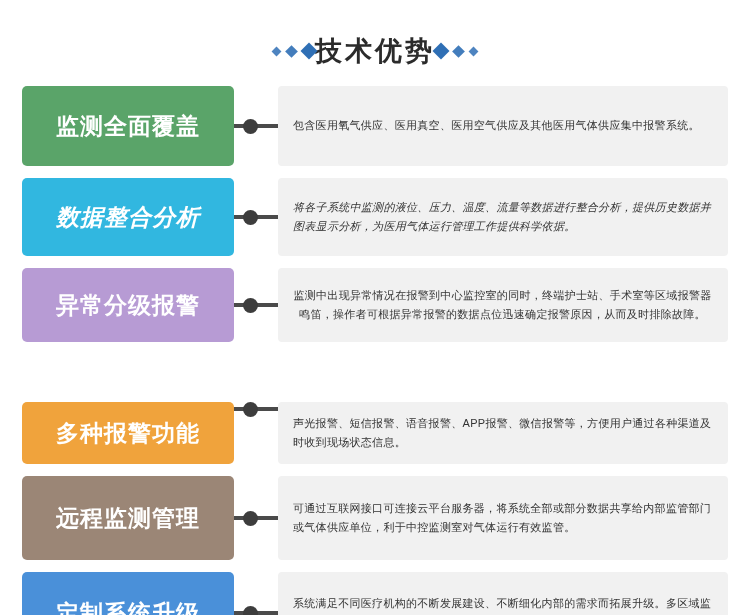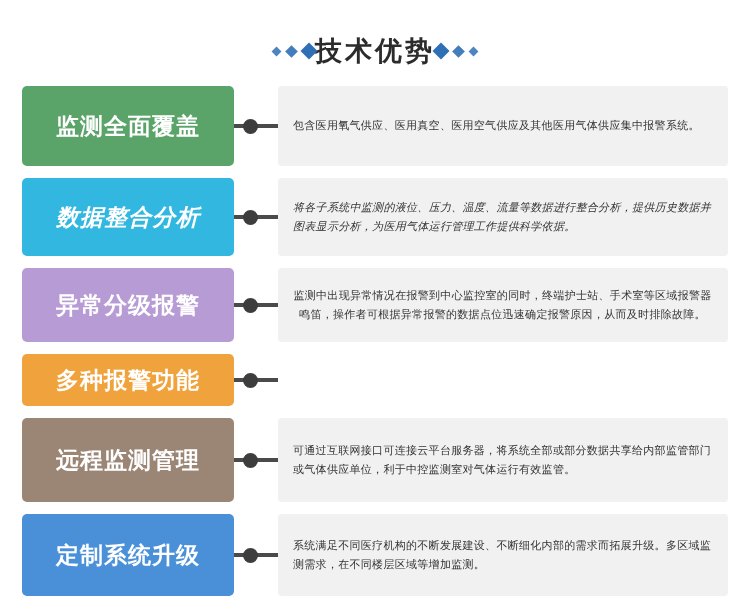--- a/index.html
+++ b/index.html
@@ -110,21 +110,21 @@
     display: flex;
     align-items: center;
     letter-spacing: .3px;
   }
   .desc p { margin: 0; }
 
   
   .r1 .label, .r1 .desc { height: 80px; }
   .r2 .label, .r2 .desc { height: 78px; font-style: italic; }
   .r3 .label, .r3 .desc { height: 74px; text-align: center; }
-  .r4 .label, .r4 .desc { height: 52px; }
+  .r4 .label, .r4 .desc { height: 62px; margin-top: 48px; }
   .r5 .label, .r5 .desc { height: 84px; }
   .r6 .label, .r6 .desc { height: 82px; }
 </style>
 </head>
 <body>
 
 <div class="page">
 
   <div class="title-row">
     <div class="diamonds">
@@ -174,20 +174,23 @@
         <p>监测中出现异常情况在报警到中心监控室的同时，终端护士站、手术室等区域报警器鸣笛，操作者可根据异常报警的数据点位迅速确定报警原因，从而及时排除故障。</p>
       </div>
     </div>
 
     <div class="row r4">
       <div class="label" style="background: rgb(240, 163, 60);">多种报警功能</div>
       <div class="connector">
         <span class="line"></span>
         <span class="dot"></span>
       </div>
+      <div class="desc">
+        <p>声光报警、短信报警、语音报警、APP报警、微信报警等，方便用户通过各种渠道及时收到现场状态信息。</p>
+      </div>
     </div>
 
     <div class="row r5">
       <div class="label" style="background: rgb(155, 134, 118);">远程监测管理</div>
       <div class="connector">
         <span class="line"></span>
         <span class="dot"></span>
       </div>
       <div class="desc">
         <p>可通过互联网接口可连接云平台服务器，将系统全部或部分数据共享给内部监管部门或气体供应单位，利于中控监测室对气体运行有效监管。</p>

